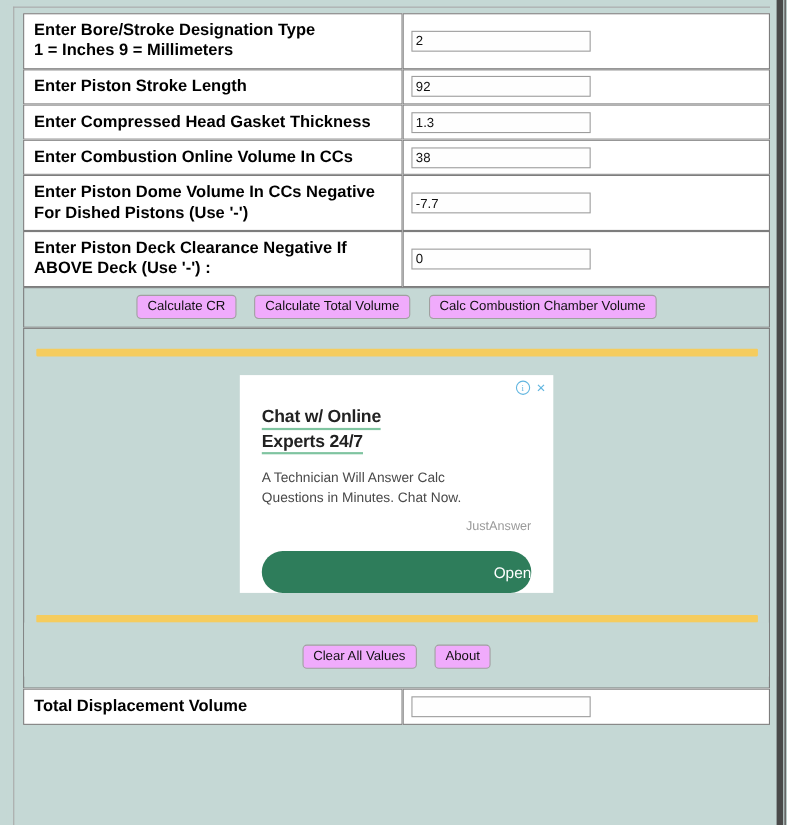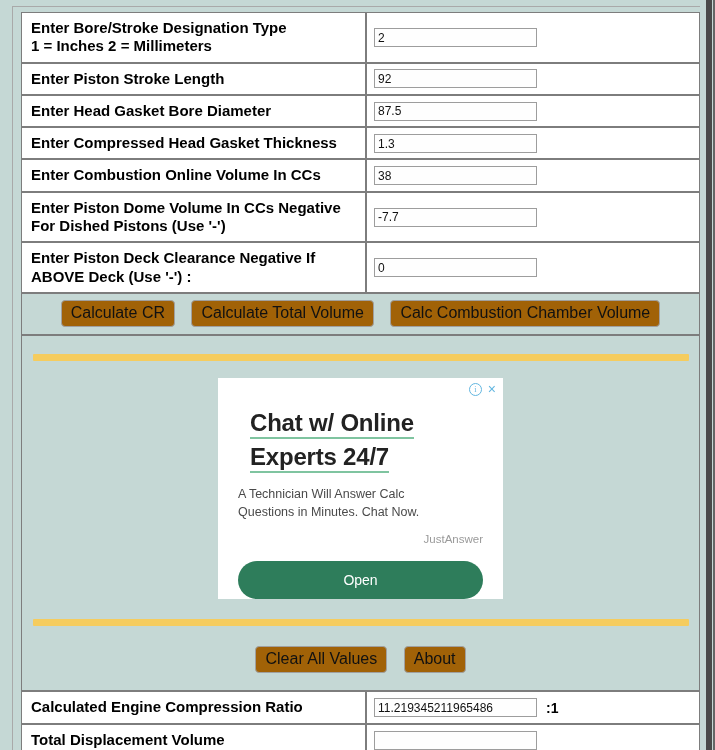--- a/index.html
+++ b/index.html
@@ -113,23 +113,23 @@
 
   
   .btnbar-cell {
     background: #c5d8d5 !important;
     text-align: center;
     padding: 6px 0 7px 0 !important;
   }
   .ui-btn {
     display: inline-block;
     font-family: "Liberation Sans", sans-serif;
-    font-size: 16px;
+    font-size: 12px;
     color: #111;
-    background: #a16207;
+    background: #f0abfc;
     border: 1px solid #a0a0a0;
     border-radius: 4px;
     padding: 2px 9px 3px 9px;
     margin: 0 6px;
     cursor: pointer;
     line-height: 1.25;
   }
 
   
   .ad-zone-cell {
@@ -180,25 +180,25 @@
     cursor: pointer;
   }
   .ad-close-icon {
     color: #62b6e0;
     font-size: 14px;
     line-height: 11px;
     cursor: pointer;
     font-family: "Liberation Sans", sans-serif;
   }
   .ad-headline {
-    font-size: 24px;
+    font-size: 16px;
     font-weight: bold;
     color: #222;
     line-height: 1.42;
-    padding: 28px 20px 0 32px;
+    padding: 28px 20px 0 20px;
     letter-spacing: -0.2px;
   }
   .ad-headline span {
     border-bottom: 2.5px solid #7fc4a0;
     padding-bottom: 1px;
   }
   .ad-body {
     font-size: 12.5px;
     color: #4a4a4a;
     line-height: 1.45;
@@ -210,21 +210,21 @@
     padding: 12px 20px 0 20px;
     text-align: right;
   }
   .ad-open-btn {
     display: block;
     width: 245px;
     margin: 16px auto 20px auto;
     background: #2e7d5b;
     color: #ffffff;
     font-size: 14px;
-    text-align: center;
+    text-align: right;
     padding: 11px 0;
     border: none;
     border-radius: 26px;
     cursor: pointer;
     font-family: "Liberation Sans", sans-serif;
   }
   .ad-gold-bottom {
     height: 7px;
     background: #f5cc5e;
     margin: 17px 10px 0 11px;
@@ -242,41 +242,35 @@
 <div id="page">
   <div class="page-frame">
     <div class="frame-inner">
 
       <table class="calc-table">
         <tbody>
 
           <tr>
             <td class="label-cell">
               <div>Enter Bore/Stroke Designation Type</div>
-              <div>1 = Inches 2 = Millimeters</div>
+              <div>1 = Inches 9 = Millimeters</div>
             </td>
             <td class="field-cell">
               <input class="txt-input" type="text" value="2" style="">
             </td>
           </tr>
 
 
           <tr>
             <td class="label-cell">Enter Piston Stroke Length</td>
             <td class="field-cell">
               <input class="txt-input" type="text" value="92" style="">
             </td>
           </tr>
 
-          <tr>
-            <td class="label-cell">Enter Head Gasket Bore Diameter</td>
-            <td class="field-cell">
-              <input class="txt-input" type="text" value="87.5" style="">
-            </td>
-          </tr>
 
           <tr>
             <td class="label-cell">Enter Compressed Head Gasket Thickness</td>
             <td class="field-cell">
               <input class="txt-input" type="text" value="1.3" style="">
             </td>
           </tr>
 
           <tr>
             <td class="label-cell">Enter Combustion Online Volume In CCs</td>
@@ -338,26 +332,20 @@
                 <div class="ad-gold-bottom"></div>
 
                 <div class="bottom-btnbar">
                   <button class="ui-btn">Clear All Values</button>
                   <button class="ui-btn">About</button>
                 </div>
               </div>
             </td>
           </tr>
 
-          <tr>
-            <td class="label-cell">Calculated Engine Compression Ratio</td>
-            <td class="field-cell">
-              <input class="txt-input" type="text" value="11.219345211965486" style=""><span class="ratio-suffix">:1</span>
-            </td>
-          </tr>
 
           <tr>
             <td class="label-cell">Total Displacement Volume</td>
             <td class="field-cell">
               <input class="txt-input" type="text" value="" style="">
             </td>
           </tr>
 
         </tbody>
       </table>

